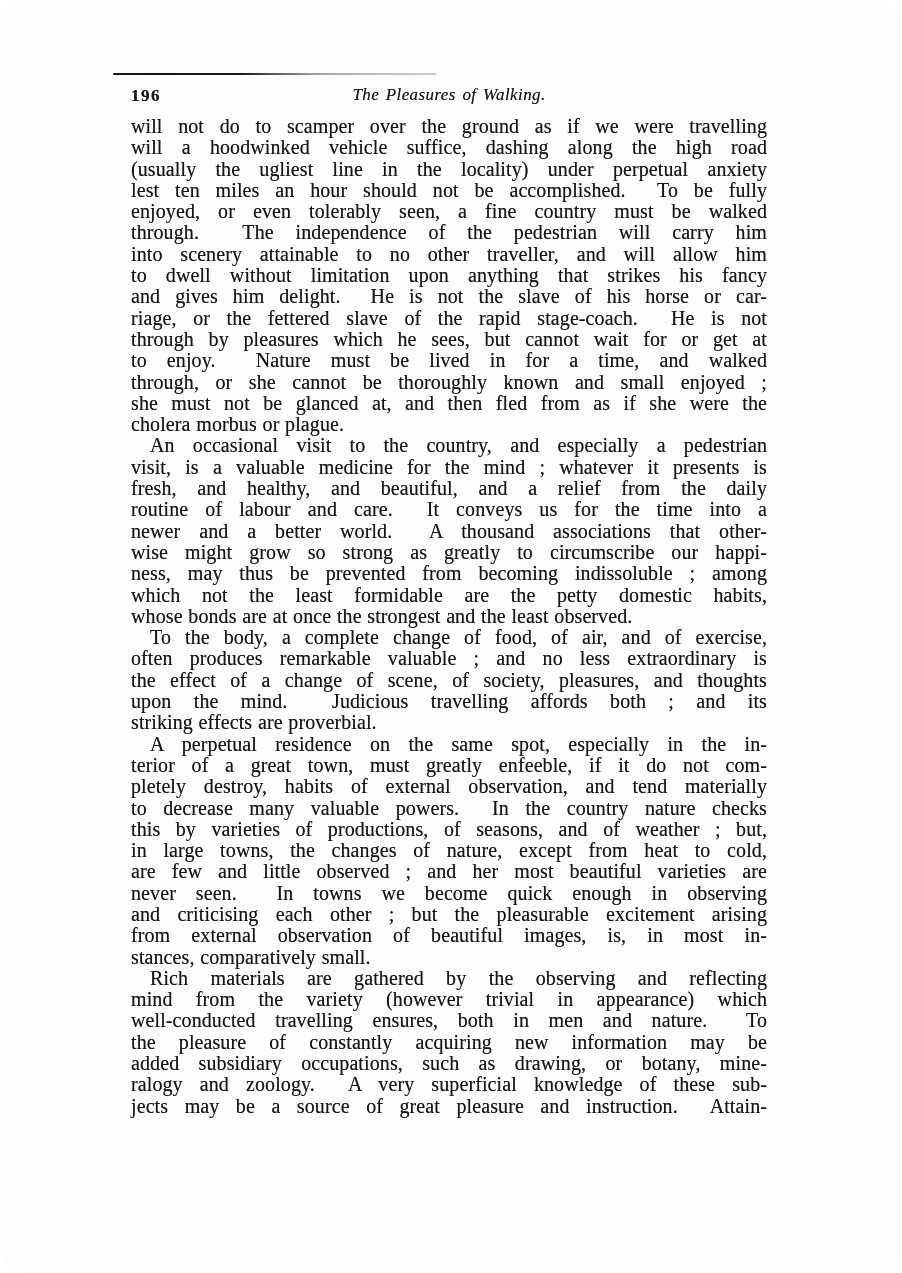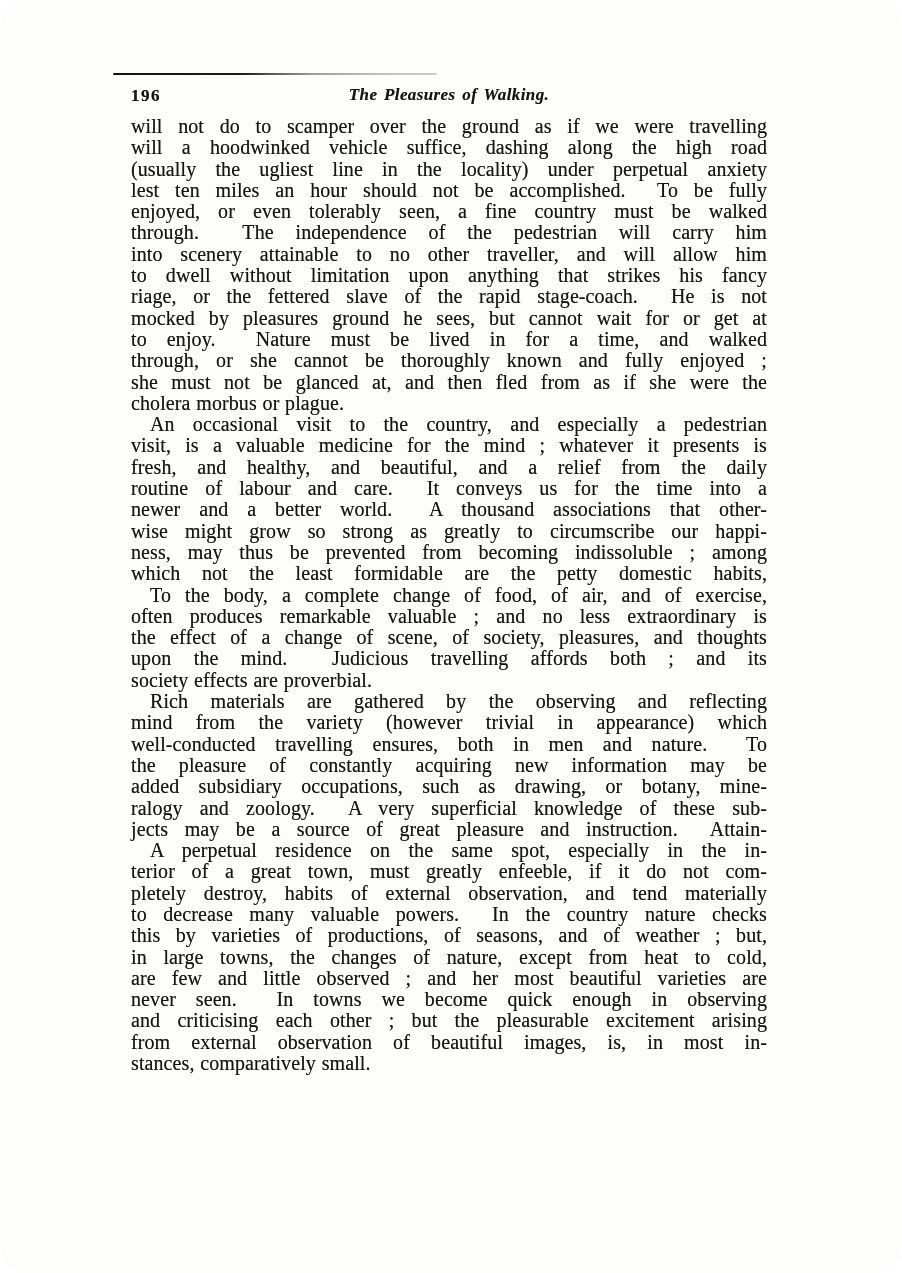--- a/index.html
+++ b/index.html
@@ -43,21 +43,21 @@
     text-shadow: 0 0 0.5px rgba(10,10,10,0.6);
   }
   .running-title {
     position: absolute;
     left: 0;
     right: 0;
     top: 0;
     text-align: center;
     font-size: 17px;
     font-style: italic;
-    font-weight: bold;
+    font-weight: normal;
     letter-spacing: 0.4px;
     word-spacing: 2px;
     text-shadow: 0 0 0.5px rgba(10,10,10,0.55);
   }
   .page-body {
     position: absolute;
     left: 131px;
     top: 116px;
     width: 636px;
   }
@@ -89,60 +89,62 @@
   <div class="page-body">
       <div class="para">
         <div class="line">will not do to scamper over the ground as if we were travelling</div>
         <div class="line">will a hoodwinked vehicle suffice, dashing along the high road</div>
         <div class="line">(usually the ugliest line in the locality) under perpetual anxiety</div>
         <div class="line">lest ten miles an hour should not be accomplished.&nbsp; To be fully</div>
         <div class="line">enjoyed, or even tolerably seen, a fine country must be walked</div>
         <div class="line">through.&nbsp; The independence of the pedestrian will carry him</div>
         <div class="line">into scenery attainable to no other traveller, and will allow him</div>
         <div class="line">to dwell without limitation upon anything that strikes his fancy</div>
+        <div class="line">and gives him delight.&nbsp; He is not the slave of his horse or car-</div>
         <div class="line">riage, or the fettered slave of the rapid stage-coach.&nbsp; He is not</div>
-        <div class="line">mocked by pleasures ground he sees, but cannot wait for or get at</div>
+        <div class="line">through by pleasures which he sees, but cannot wait for or get at</div>
         <div class="line">to enjoy.&nbsp; Nature must be lived in for a time, and walked</div>
-        <div class="line">through, or she cannot be thoroughly known and fully enjoyed ;</div>
+        <div class="line">through, or she cannot be thoroughly known and small enjoyed ;</div>
         <div class="line">she must not be glanced at, and then fled from as if she were the</div>
         <div class="line last-left">cholera morbus or plague.</div>
       </div>
       <div class="para indent">
         <div class="line">An occasional visit to the country, and especially a pedestrian</div>
         <div class="line">visit, is a valuable medicine for the mind ; whatever it presents is</div>
         <div class="line">fresh, and healthy, and beautiful, and a relief from the daily</div>
         <div class="line">routine of labour and care.&nbsp; It conveys us for the time into a</div>
         <div class="line">newer and a better world.&nbsp; A thousand associations that other-</div>
         <div class="line">wise might grow so strong as greatly to circumscribe our happi-</div>
         <div class="line">ness, may thus be prevented from becoming indissoluble ; among</div>
         <div class="line">which not the least formidable are the petty domestic habits,</div>
+        <div class="line last-left">whose bonds are at once the strongest and the least observed.</div>
       </div>
       <div class="para indent">
         <div class="line">To the body, a complete change of food, of air, and of exercise,</div>
         <div class="line">often produces remarkable valuable ; and no less extraordinary is</div>
         <div class="line">the effect of a change of scene, of society, pleasures, and thoughts</div>
         <div class="line">upon the mind.&nbsp; Judicious travelling affords both ; and its</div>
-        <div class="line last-left">society effects are proverbial.</div>
-      </div>
-      <div class="para indent">
-        <div class="line">Rich materials are gathered by the observing and reflecting</div>
-        <div class="line">mind from the variety (however trivial in appearance) which</div>
-        <div class="line">well-conducted travelling ensures, both in men and nature.&nbsp; To</div>
-        <div class="line">the pleasure of constantly acquiring new information may be</div>
-        <div class="line">added subsidiary occupations, such as drawing, or botany, mine-</div>
-        <div class="line">ralogy and zoology.&nbsp; A very superficial knowledge of these sub-</div>
-        <div class="line">jects may be a source of great pleasure and instruction.&nbsp; Attain-</div>
+        <div class="line last-left">striking effects are proverbial.</div>
       </div>
       <div class="para indent">
         <div class="line">A perpetual residence on the same spot, especially in the in-</div>
         <div class="line">terior of a great town, must greatly enfeeble, if it do not com-</div>
         <div class="line">pletely destroy, habits of external observation, and tend materially</div>
         <div class="line">to decrease many valuable powers.&nbsp; In the country nature checks</div>
         <div class="line">this by varieties of productions, of seasons, and of weather ; but,</div>
         <div class="line">in large towns, the changes of nature, except from heat to cold,</div>
         <div class="line">are few and little observed ; and her most beautiful varieties are</div>
         <div class="line">never seen.&nbsp; In towns we become quick enough in observing</div>
         <div class="line">and criticising each other ; but the pleasurable excitement arising</div>
         <div class="line">from external observation of beautiful images, is, in most in-</div>
         <div class="line last-left">stances, comparatively small.</div>
       </div>
+      <div class="para indent">
+        <div class="line">Rich materials are gathered by the observing and reflecting</div>
+        <div class="line">mind from the variety (however trivial in appearance) which</div>
+        <div class="line">well-conducted travelling ensures, both in men and nature.&nbsp; To</div>
+        <div class="line">the pleasure of constantly acquiring new information may be</div>
+        <div class="line">added subsidiary occupations, such as drawing, or botany, mine-</div>
+        <div class="line">ralogy and zoology.&nbsp; A very superficial knowledge of these sub-</div>
+        <div class="line">jects may be a source of great pleasure and instruction.&nbsp; Attain-</div>
+      </div>
     </div>
 </div>
 
 </body></html>

